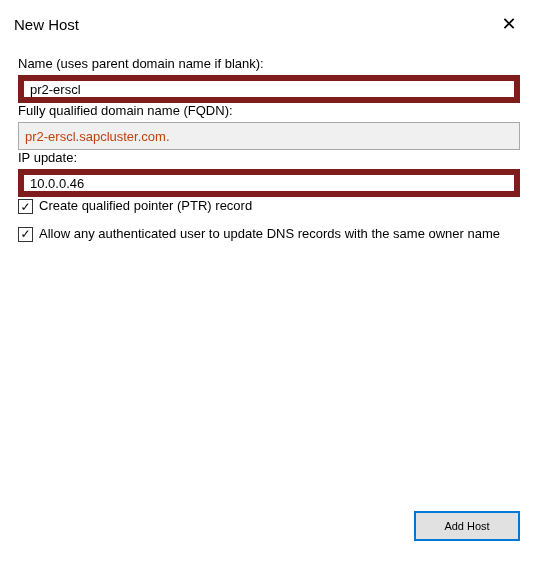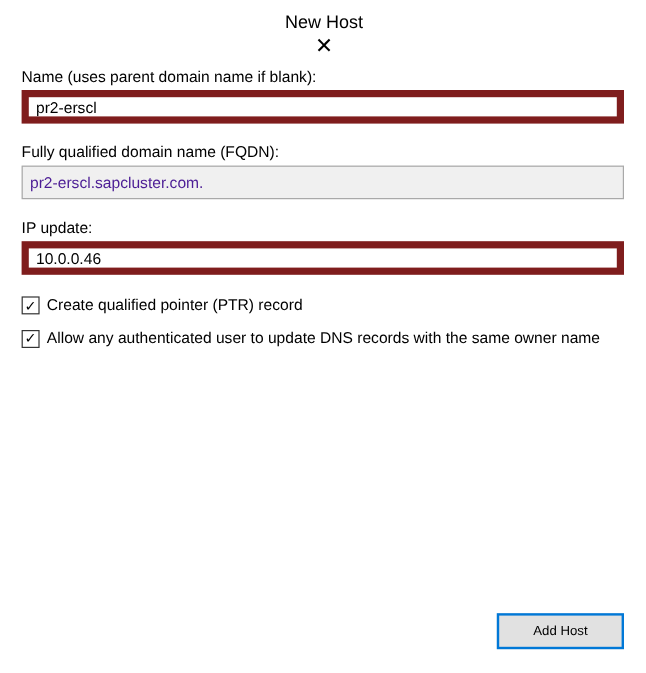--- a/index.html
+++ b/index.html
@@ -15,61 +15,59 @@
       width: 538px;
       height: 561px;
       overflow: hidden;
     }
     .titlebar {
       display: flex;
       justify-content: space-between;
       align-items: center;
       padding: 10px 12px 6px 14px;
       height: 44px;
-      flex-direction: column;
     }
     .titlebar .title {
       font-size: 15px;
     }
     .titlebar .close {
       font-size: 18px;
       width: 34px;
       height: 28px;
       display: flex;
       align-items: center;
       justify-content: center;
       cursor: default;
       font-family: Arial, sans-serif;
       font-weight: 300;
     }
     .content {
       padding: 12px 18px 0 18px;
     }
     .field-group {
-      margin-bottom: 16px;
     }
     .field-label {
       display: block;
       margin-bottom: 4px;
       font-size: 13px;
     }
     .text-input {
       width: 100%;
       height: 28px;
       border: 6px solid #7f1d1d;
       padding: 0 6px;
       font-family: inherit;
       font-size: 13px;
       background: #fff;
       outline: none;
     }
     .text-input.readonly {
       background: #f0f0f0;
       border: 1px solid #a9a9a9;
-      color: #4c1d95;
+      color: #c2410c;
     }
     .checkbox-row {
       display: flex;
       align-items: flex-start;
       margin-bottom: 10px;
     }
     .checkbox {
       width: 15px;
       height: 15px;
       border: 1px solid #333;

